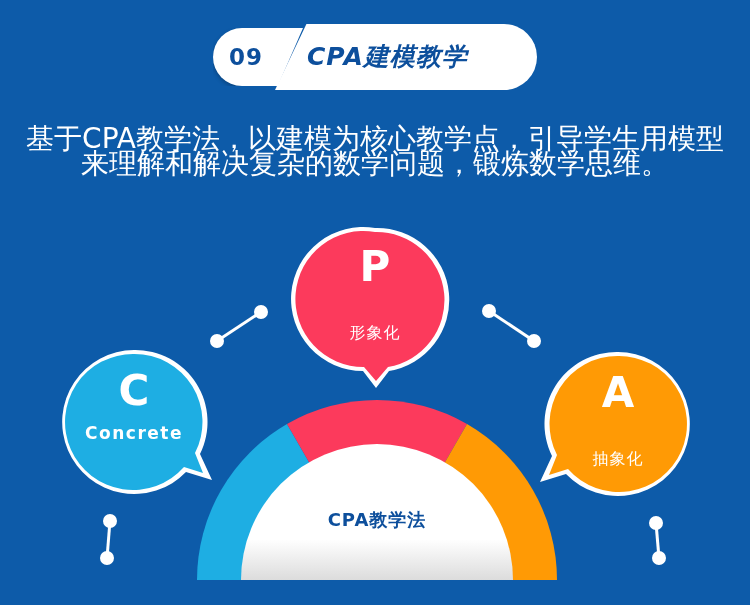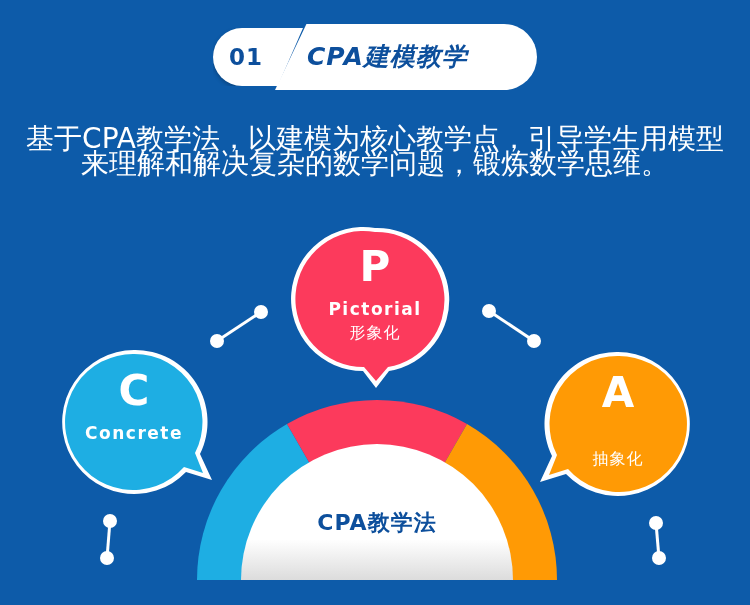--- a/index.html
+++ b/index.html
@@ -13,28 +13,28 @@
   .pill-right { position:absolute; left:62px; top:0; width:262px; height:66px; background:#fff; border-radius:0 33px 33px 0;
                 clip-path:polygon(12% 0, 100% 0, 100% 100%, 0 100%); }
   .pill-title { position:absolute; left:94px; top:0; height:66px; line-height:66px; font-weight:bold; font-size:25px; color:#0d4f9c; letter-spacing:1px;font-style:italic; }
   .intro { position:absolute; left:0; width:750px; text-align:center; color:#fff; font-size:28px; line-height:34px; }
   
   .bubble { position:absolute; width:144px; height:144px; }
   .bubble svg { position:absolute; left:0; top:0; overflow:visible; }
   .b-letter { position:absolute; width:100%; text-align:center; color:#fff; font-weight:bold; font-size:42px; }
   .b-en { position:absolute; width:100%; text-align:center; color:#fff; font-weight:bold; font-size:17px; letter-spacing:1.5px; }
   .b-cn { position:absolute; width:100%; text-align:center; color:#fff; font-weight:normal; font-size:16px; letter-spacing:1px; }
-  .arc-label { position:absolute; left:277px; top:508px; width:200px; text-align:center; color:#0d4f9c; font-weight:bold; font-size:22px; letter-spacing:1px; }
+  .arc-label { position:absolute; left:277px; top:508px; width:200px; text-align:center; color:#0d4f9c; font-weight:bold; font-size:18px; letter-spacing:1px; }
 </style>
 </head>
 <body>
 
 <div class="pill">
   <div class="pill-left"></div>
-  <span class="pill-num">01</span>
+  <span class="pill-num">09</span>
   <div class="pill-right"></div>
   <span class="pill-title">CPA建模教学</span>
 </div>
 
 <div class="intro" style="top:122px;">基于CPA教学法，以建模为核心教学点，引导学生用模型</div>
 <div class="intro" style="top:147px;font-family:Liberation Serif, serif;">来理解和解决复杂的数学问题，锻炼数学思维。</div>
 
 <svg class="abs" style="left:0;top:0;" width="750" height="605">
   <g stroke="#fff" stroke-width="3" fill="#fff">
     <line x1="217" y1="341" x2="261" y2="312"></line>
@@ -76,21 +76,20 @@
   <div class="b-letter" style="top:16px;">C</div>
   <div class="b-en" style="top:73px;">Concrete</div>
 </div>
 
 <div class="bubble" style="left:303px;top:228px;">
   <svg width="144" height="144">
     <path d="M72,0 A72,72 0 1 0 60,143 L73,160 L86,143 A72,72 0 0 0 72,0 Z" fill="#fff"></path>
     <path d="M72,4 A68,68 0 1 0 61,139 L73,153 L85,139 A68,68 0 0 0 72,4 Z" fill="#fc3a5c"></path>
   </svg>
   <div class="b-letter" style="top:14px;">P</div>
-  <div class="b-en" style="top:71px;">Pictorial</div>
   <div class="b-cn" style="top:95px;">形象化</div>
 </div>
 
 <div class="bubble" style="left:546px;top:352px;">
   <svg width="144" height="144">
     <path d="M72,0 A72,72 0 1 1 20,122 L-6,130 L6,104 A72,72 0 0 1 72,0 Z" fill="#fff"></path>
     <path d="M72,4 A68,68 0 1 1 22,117 L3,123 L11,103 A68,68 0 0 1 72,4 Z" fill="#ff9a05"></path>
   </svg>
   <div class="b-letter" style="top:16px;">A</div>
   <div class="b-cn" style="top:97px;text-align:center;">抽象化</div>

